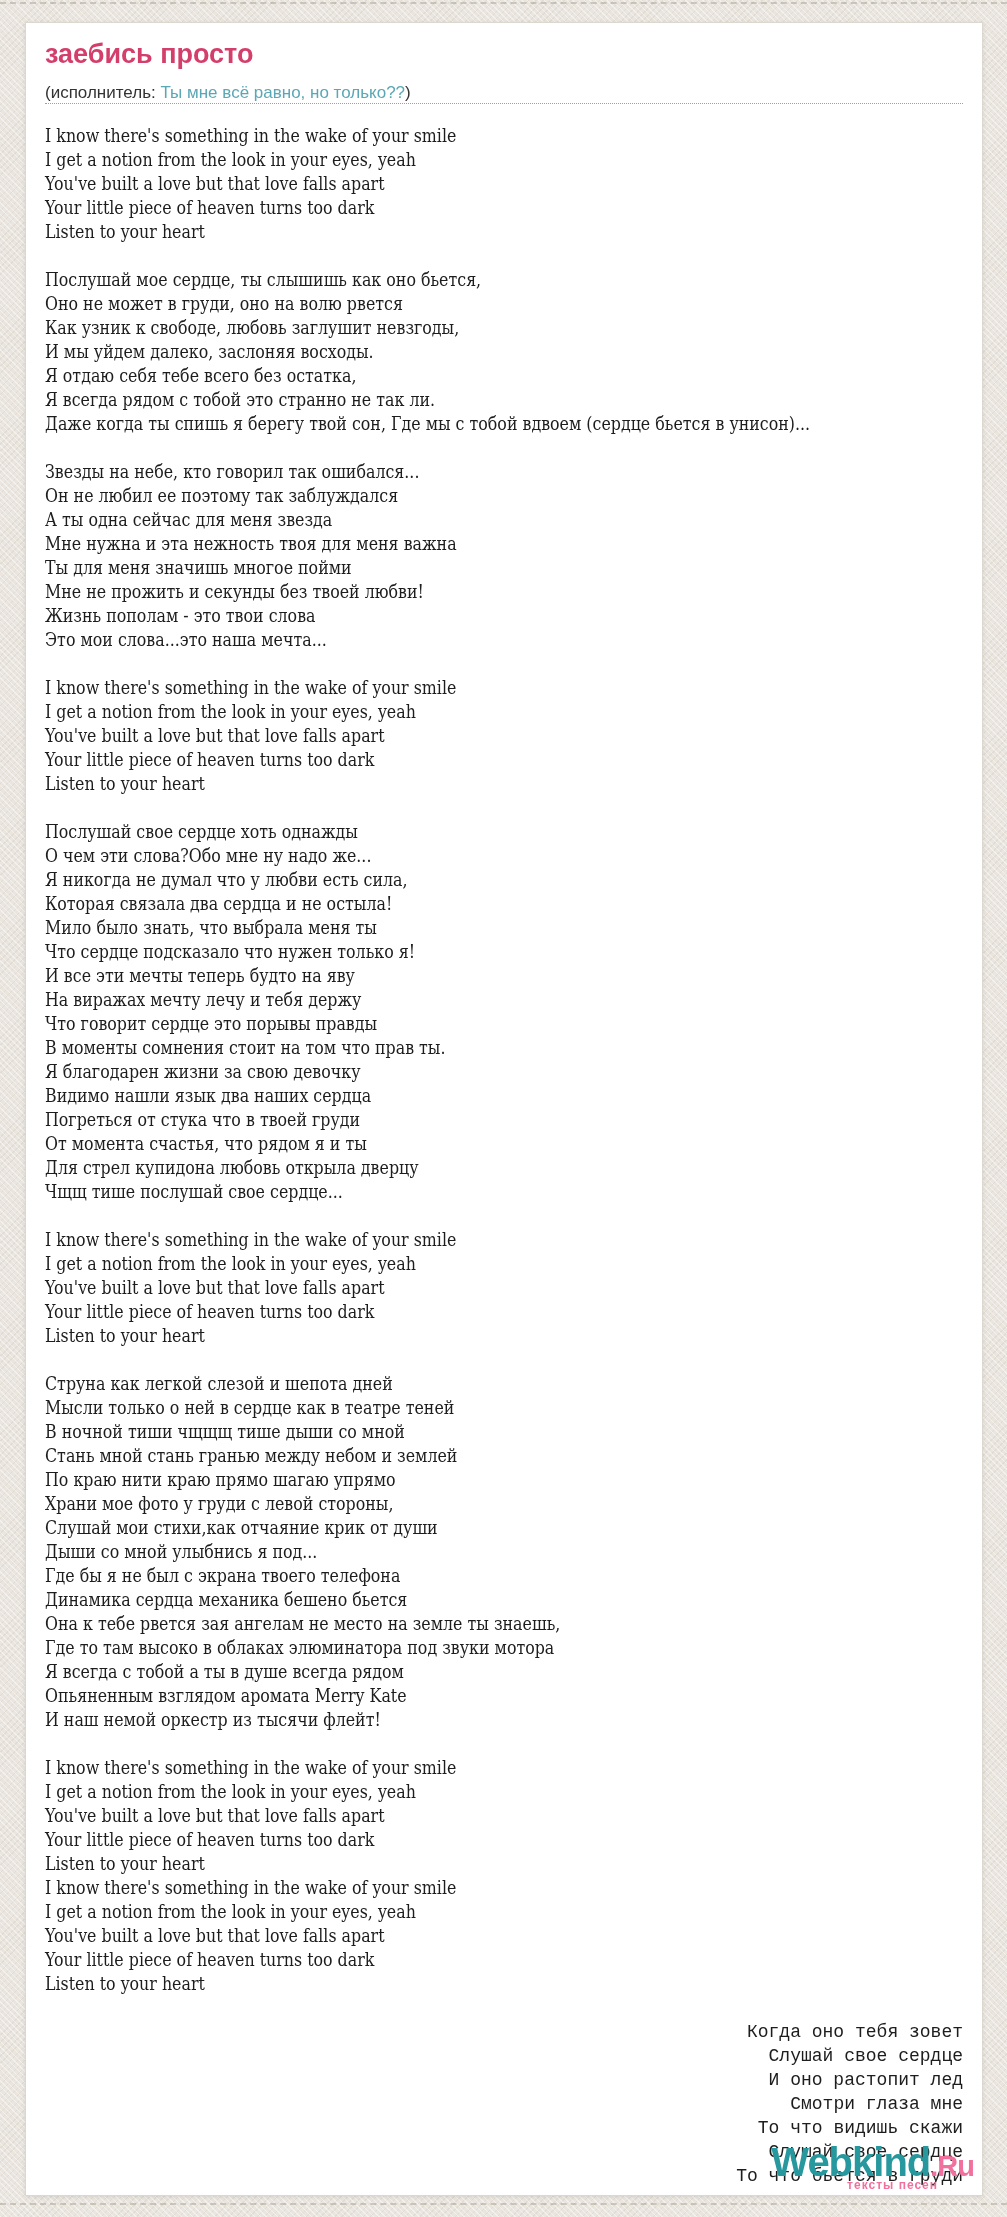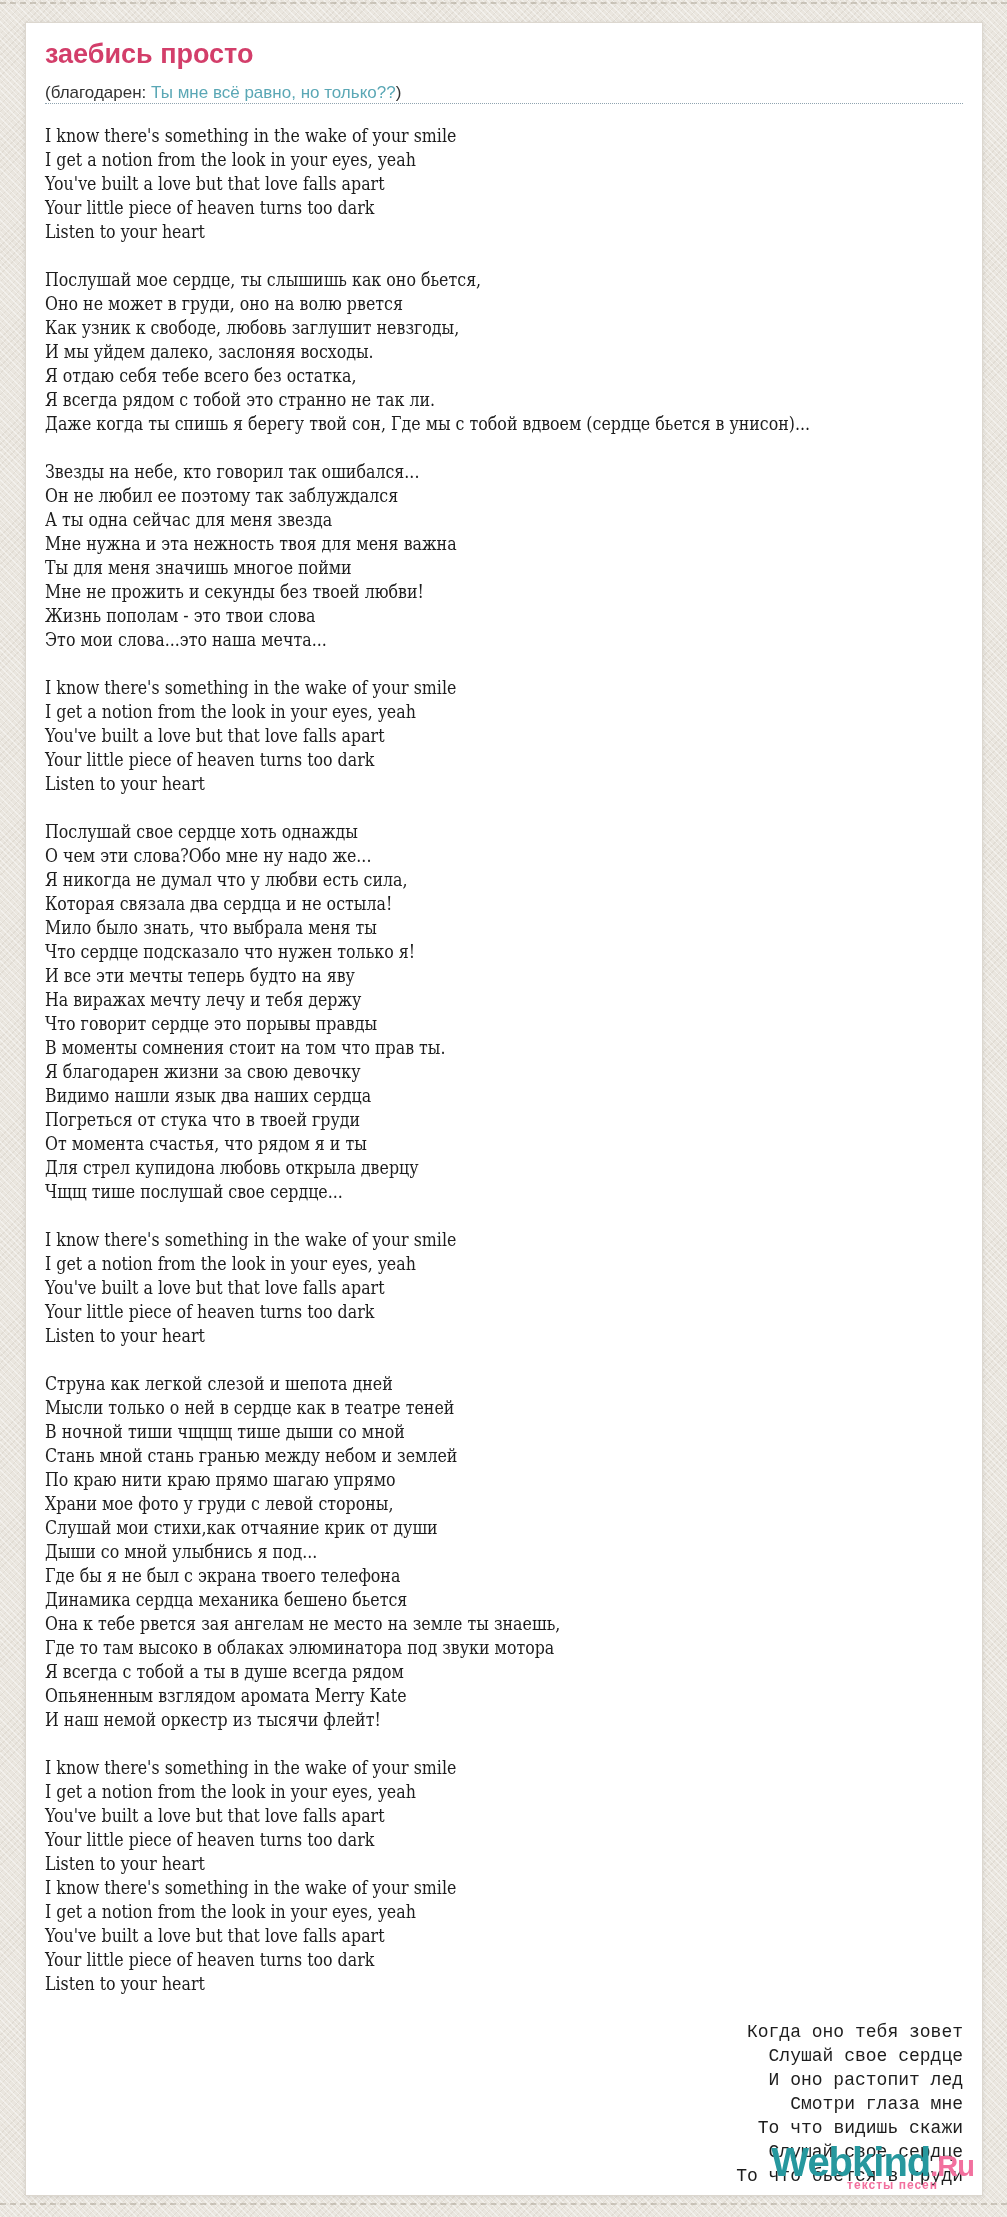--- a/index.html
+++ b/index.html
@@ -88,21 +88,21 @@
     white-space:nowrap;
   }
 </style>
 </head>
 <body>
 
 <div class="stitch stitch-top"></div>
 
 <div class="card">
   <h1 class="title">заебись просто</h1>
-  <div class="artist-line"><span>(благодарен: </span><a class="artist-link" href="#">Ты мне всё равно, но только??</a><span>)</span></div>
+  <div class="artist-line"><span>(исполнитель: </span><a class="artist-link" href="#">Ты мне всё равно, но только??</a><span>)</span></div>
 
   <div class="lyrics">
       <p class="stanza condensed">I know there's something in the wake of your smile
 I get a notion from the look in your eyes, yeah
 You've built a love but that love falls apart
 Your little piece of heaven turns too dark
 Listen to your heart</p>
       <p class="stanza condensed">Послушай мое сердце, ты слышишь как оно бьется,
 Оно не может в груди, оно на волю рвется
 Как узник к свободе, любовь заглушит невзгоды,

